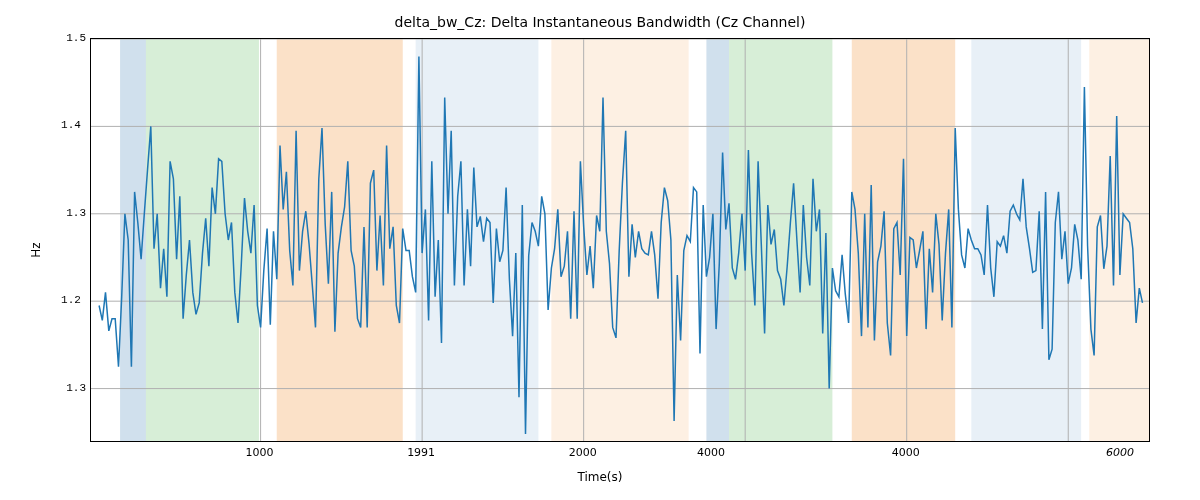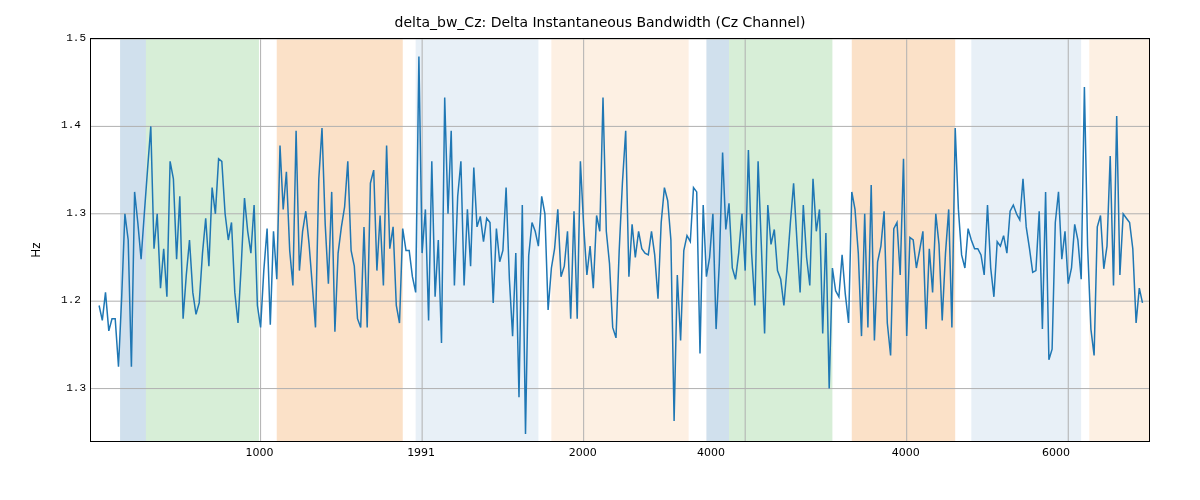--- a/index.html
+++ b/index.html
@@ -117,24 +117,25 @@
       <path id="series-path" class="series" d="M8.1 266.5 L11.3 281.4 L14.5 253.4 L17.8 291.9 L21.0 279.7 L24.2 279.7 L27.5 327.7 L30.7 257.8 L33.9 174.8 L37.2 201.0 L40.4 327.7 L43.6 152.9 L46.8 183.5 L50.1 220.2 L53.3 174.8 L56.5 131.1 L59.8 87.4 L63.0 209.7 L66.2 174.8 L69.5 249.1 L72.7 209.7 L75.9 257.8 L79.1 122.3 L82.4 139.8 L85.6 220.2 L88.8 157.3 L92.1 279.7 L95.3 236.0 L98.5 201.0 L101.8 253.4 L105.0 275.3 L108.2 263.9 L111.5 214.1 L114.7 179.2 L117.9 227.2 L121.1 148.6 L124.4 174.8 L127.6 119.7 L130.8 122.3 L134.1 174.8 L137.3 201.0 L140.5 183.5 L143.8 253.4 L147.0 284.0 L150.2 227.2 L153.5 159.1 L156.7 192.3 L159.9 214.1 L163.1 166.0 L166.4 266.5 L169.6 288.4 L172.8 231.6 L176.1 189.6 L179.3 285.8 L182.5 192.3 L185.8 240.3 L189.0 106.6 L192.2 170.4 L195.4 132.8 L198.7 211.5 L201.9 246.4 L205.1 91.8 L208.4 231.6 L211.6 192.3 L214.8 172.2 L218.1 205.4 L221.3 246.4 L224.5 288.4 L227.8 139.8 L231.0 89.1 L234.2 185.3 L237.4 244.7 L240.7 152.9 L243.9 292.8 L247.1 214.1 L250.4 187.9 L253.6 167.8 L256.8 122.3 L260.1 211.5 L263.3 227.2 L266.5 279.7 L269.7 288.4 L273.0 187.9 L276.2 288.4 L279.4 144.2 L282.7 131.1 L285.9 231.6 L289.1 176.5 L292.4 246.4 L295.6 106.6 L298.8 209.7 L302.1 187.9 L305.3 266.5 L308.5 284.0 L311.7 189.6 L315.0 211.5 L318.2 211.5 L321.4 237.7 L324.7 253.4 L327.9 17.5 L331.1 214.1 L334.4 170.4 L337.6 281.4 L340.8 122.3 L344.1 257.8 L347.3 201.0 L350.5 304.1 L353.7 58.6 L357.0 174.8 L360.2 91.8 L363.4 246.4 L366.7 157.3 L369.9 122.3 L373.1 246.4 L376.4 170.4 L379.6 227.2 L382.8 128.5 L386.0 187.9 L389.3 177.4 L392.5 202.7 L395.7 179.2 L399.0 183.5 L402.2 263.9 L405.4 189.6 L408.7 222.8 L411.9 211.5 L415.1 148.6 L418.4 240.3 L421.6 297.1 L424.8 214.1 L428.0 358.3 L431.3 166.0 L434.5 395.0 L437.7 216.7 L441.0 183.5 L444.2 192.3 L447.4 207.1 L450.7 157.3 L453.9 174.8 L457.1 270.9 L460.4 229.0 L463.6 209.7 L466.8 170.4 L470.0 237.7 L473.3 227.2 L476.5 192.3 L479.7 279.7 L483.0 172.2 L486.2 279.7 L489.4 122.3 L492.7 187.9 L495.9 236.0 L499.1 207.1 L502.3 249.1 L505.6 176.5 L508.8 192.3 L512.0 58.6 L515.3 192.3 L518.5 224.6 L521.7 288.4 L525.0 298.9 L528.2 211.5 L531.4 144.2 L534.7 91.8 L537.9 237.7 L541.1 185.3 L544.3 218.5 L547.6 192.3 L550.8 209.7 L554.0 214.1 L557.3 215.9 L560.5 192.3 L563.7 215.9 L567.0 259.6 L570.2 183.5 L573.4 148.6 L576.7 161.7 L579.9 201.0 L583.1 381.9 L586.3 236.0 L589.6 301.5 L592.8 211.5 L596.0 196.6 L599.3 202.7 L602.5 148.6 L605.7 152.9 L609.0 314.6 L612.2 166.0 L615.4 237.7 L618.6 218.5 L621.9 174.8 L625.1 290.1 L628.3 224.6 L631.6 113.6 L634.8 190.5 L638.0 164.3 L641.3 229.0 L644.5 240.3 L647.7 214.1 L651.0 174.8 L654.2 231.6 L657.4 111.0 L660.6 214.1 L663.9 266.5 L667.1 122.3 L670.3 205.4 L673.6 294.5 L676.8 166.0 L680.0 205.4 L683.3 190.5 L686.5 231.6 L689.7 240.3 L692.9 266.5 L696.2 227.2 L699.4 183.5 L702.6 144.2 L705.9 201.0 L709.1 253.4 L712.3 166.0 L715.6 218.5 L718.8 246.4 L722.0 139.8 L725.3 192.3 L728.5 170.4 L731.7 294.5 L734.9 194.0 L738.2 349.6 L741.4 229.0 L744.6 251.7 L747.9 257.8 L751.1 215.9 L754.3 255.2 L757.6 284.0 L760.8 152.9 L764.0 170.4 L767.3 214.1 L770.5 297.1 L773.7 174.8 L776.9 288.4 L780.2 145.9 L783.4 301.5 L786.6 222.8 L789.9 207.1 L793.1 172.2 L796.3 284.0 L799.6 316.4 L802.8 189.6 L806.0 183.5 L809.2 236.0 L812.5 119.7 L815.7 297.1 L818.9 198.4 L822.2 201.0 L825.4 229.0 L828.6 211.5 L831.9 192.3 L835.1 290.1 L838.3 209.7 L841.6 253.4 L844.8 174.8 L848.0 205.4 L851.2 281.4 L854.5 214.1 L857.7 170.4 L860.9 288.4 L864.2 89.1 L867.4 170.4 L870.6 215.9 L873.9 229.0 L877.1 189.6 L880.3 201.0 L883.6 209.7 L886.8 209.7 L890.0 215.9 L893.2 236.0 L896.5 166.0 L899.7 229.0 L902.9 257.8 L906.2 202.7 L909.4 207.1 L912.6 196.6 L915.9 214.1 L919.1 172.2 L922.3 166.0 L925.5 174.8 L928.8 180.9 L932.0 139.8 L935.2 187.9 L938.5 209.7 L941.7 233.3 L944.9 231.6 L948.2 172.2 L951.4 290.1 L954.6 152.9 L957.9 320.7 L961.1 310.2 L964.3 183.5 L967.5 152.9 L970.8 220.2 L974.0 192.3 L977.2 244.7 L980.5 229.0 L983.7 185.3 L986.9 201.0 L990.2 240.3 L993.4 48.1 L996.6 207.1 L999.9 290.1 L1003.1 316.4 L1006.3 187.9 L1009.5 176.5 L1012.8 229.8 L1016.0 207.1 L1019.2 117.1 L1022.5 246.4 L1025.7 76.9 L1028.9 236.0 L1032.2 174.8 L1035.4 179.2 L1038.6 183.5 L1041.8 209.7 L1045.1 284.0 L1048.3 249.1 L1051.5 263.9 "></path>
     </svg>
   </div>
 
   <div id="xticks-container">
       <div class="tick xtick" style="left: 259.603px;">1000</div>
       <div class="tick xtick" style="left: 421.13px;">1991</div>
       <div class="tick xtick" style="left: 582.656px;">2000</div>
       <div class="tick xtick" style="left: 711px;">4000</div>
       <div class="tick xtick" style="left: 905.71px;">4000</div>
-      <div class="tick xtick" style="left: 1056px;">6000</div>
+      <div class="tick xtick" style="left: 1120px; font-style: italic;">6000</div>
     </div>
   <div id="yticks-container">
       <div class="tick ytick" style="top: 387.565px;">1.3</div>
       <div class="tick ytick" style="top: 300.174px; text-align: center;">1.2</div>
       <div class="tick ytick" style="top: 212.783px;">1.3</div>
       <div class="tick ytick" style="top: 125.391px; text-align: center;">1.4</div>
       <div class="tick ytick" style="top: 38px;">1.5</div>
     </div>
 
+  <div class="xlabel">Time(s)</div>
 
 </div>
 
 </body></html>

